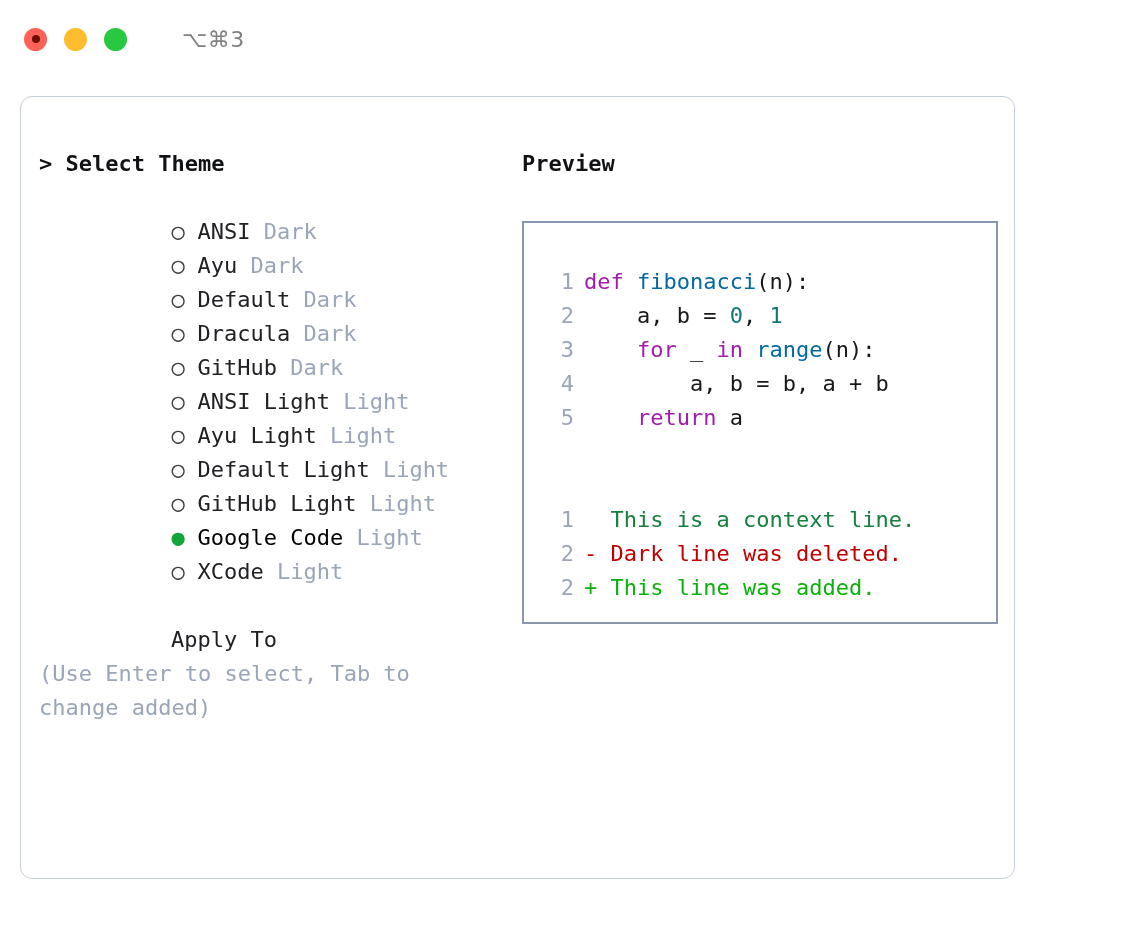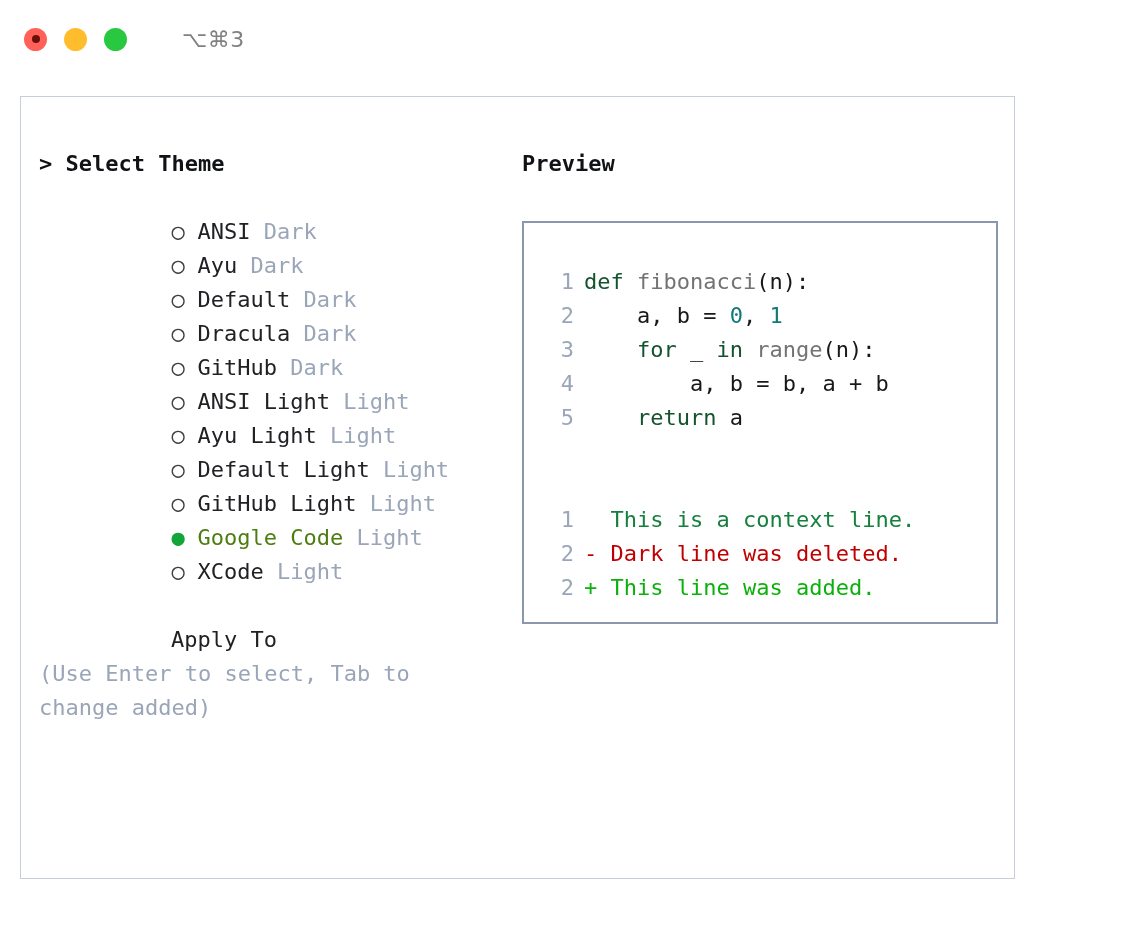--- a/index.html
+++ b/index.html
@@ -62,21 +62,21 @@
     font-family: "DejaVu Sans", "Liberation Sans", sans-serif;
     letter-spacing: 0.5px;
   }
 
   
   .panel {
     position: absolute;
     left: 20px; top: 96px;
     width: 995px; height: 783px;
     border: 1.5px solid #c6cddb;
-    border-radius: 0;
+    border-radius: 12px;
     box-sizing: border-box;
     background: #ffffff;
   }
   .panel-inner {
     position: relative;
     width: 100%; height: 100%;
   }
 
   
   .left-col {
@@ -100,21 +100,21 @@
     display: inline-block;
     width: 26px;
   }
   .bullet-filled {
     color: #13a538;
   }
   .bullet-empty {
     color: #3c4043;
   }
   .label-selected {
-    color: #4d7c0f;
+    color: #000000;
     margin-top: 20px;
   }
   .tag {
     color: #9aa5b8;
   }
   .spacer-sm { height: 34px; }
   .spacer-md { height: 34px; }
   .hint {
     font-size: 22px;
     line-height: 34px;
@@ -154,22 +154,22 @@
   }
   .ln {
     display: inline-block;
     width: 28px;
     text-align: right;
     color: #9aa5b8;
     margin-right: 10px;
   }
   .blank-line { height: 34px; }
 
-  .tok-kw   { color: #14532d; text-align: center; }
-  .tok-fn   { color: #737373; }
+  .tok-kw   { color: #a21caf; text-align: center; }
+  .tok-fn   { color: #0369a1; }
   .tok-num  { color: #107a77; }
   .tok-txt  { color: #17181a; }
   .tok-ctx  { color: #15803d; }
   .tok-del  { color: #c00000; }
   .tok-add  { color: #0bb10b; }
 </style>
 </head>
 <body>
 
 <div class="window">

